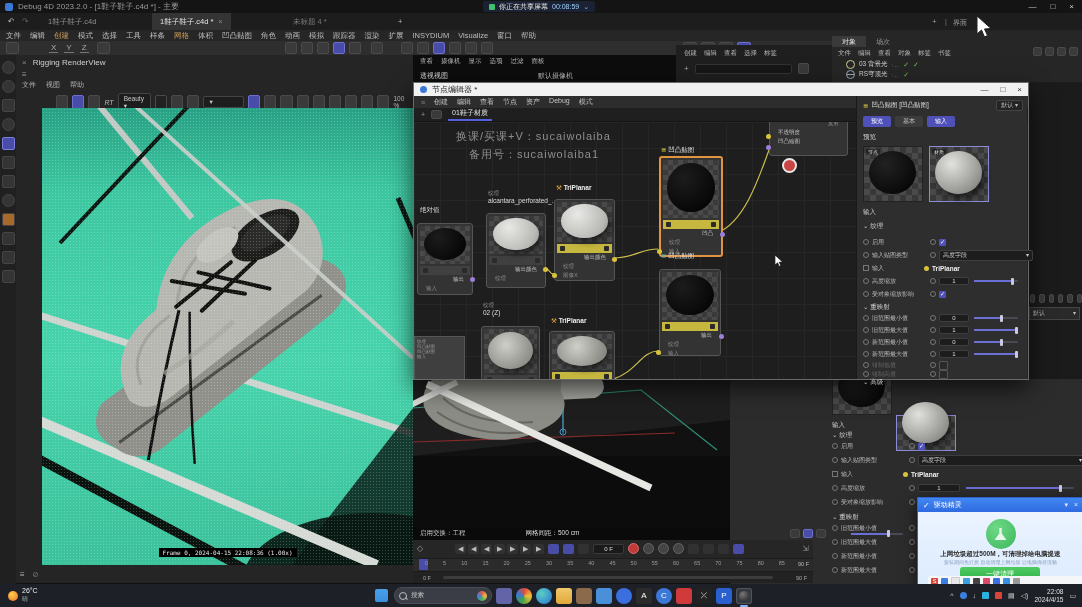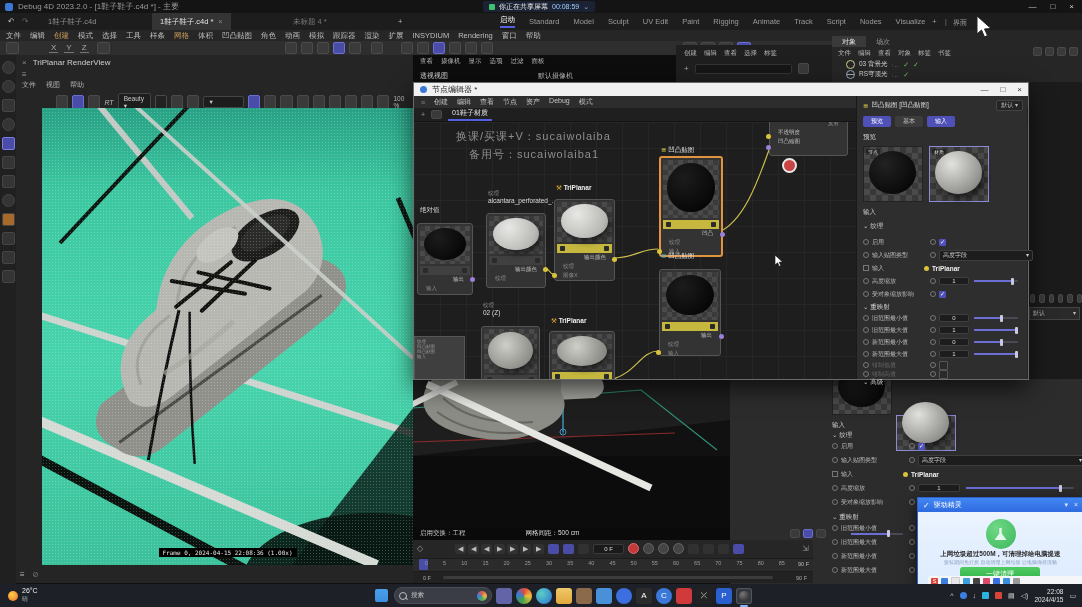--- a/index.html
+++ b/index.html
@@ -208,34 +208,20 @@
       <span>1鞋子鞋子.c4d</span>
     </div>
   <div class="doctab active" style="left:152px;">
     <span>1鞋子鞋子.c4d *</span>
       <span style="color:#888;">×</span>
   </div>
   <div class="doctab" style="left:285px;color:#777;">
       <span>未标题 4 *</span>
     </div>
   <div class="doctab" style="left:390px;color:#bbb;">+</div>
-  <div class="layout-tabs">
-      <span>启动</span>
-      <span>Standard</span>
-      <span>Model</span>
-      <span>Sculpt</span>
-      <span>UV Edit</span>
-      <span>Paint</span>
-      <span>Rigging</span>
-      <span>Animate</span>
-      <span>Track</span>
-      <span>Script</span>
-      <span>Nodes</span>
-      <span>Visualize</span>
-    </div>
   <span class="abs" style="left:932px;top:4px;font-size:8px;color:#9a9a9a;">+</span>
   <span class="abs" style="left:945px;top:5px;font-size:7px;color:#777;">|</span>
   <span class="abs" style="left:953px;top:5px;font-size:7px;color:#9a9a9a;">界面</span>
 </div>
 
 <div class="abs" id="menubar">
   <div class="main-menu">
       <span>文件</span>
       <span>编辑</span>
       <span>创建</span>
@@ -246,21 +232,21 @@
       <span>网格</span>
       <span>体积</span>
       <span>凹凸贴图</span>
       <span>角色</span>
       <span>动画</span>
       <span>模拟</span>
       <span>跟踪器</span>
       <span>渲染</span>
       <span>扩展</span>
       <span>INSYDIUM</span>
-      <span>Rendering</span>
+      <span>Visualize</span>
       <span>窗口</span>
       <span>帮助</span>
     </div>
 </div>
 
 <div class="abs row" id="toolbar">
   <span class="ico" style="width:11px;height:10px;margin-left:6px;"></span>
   <div class="axis">
       <span>X</span>
       <span>Y</span>
@@ -302,21 +288,21 @@
   <i class="tool round"></i>
   <i class="tool" style="background:#a86a2a;"></i>
   <i class="tool"></i>
   <i class="tool"></i>
   <i class="tool"></i>
 </div>
 
 <div class="abs" id="renderview">
   <div id="rv-head" class="row" style="gap:6px;">
     <span style="color:#888;">×</span>
-    <span>TriPlanar RenderView</span>
+    <span>Rigging RenderView</span>
   </div>
   <div style="padding:0 6px;color:#999;font-size:8px;">≡</div>
   <div id="rv-menus">
       <span>文件</span>
       <span>视图</span>
       <span>帮助</span>
     </div>
   <div id="rv-toolbar">
     <i class="ico"></i>
     <i class="ico hl"></i>

